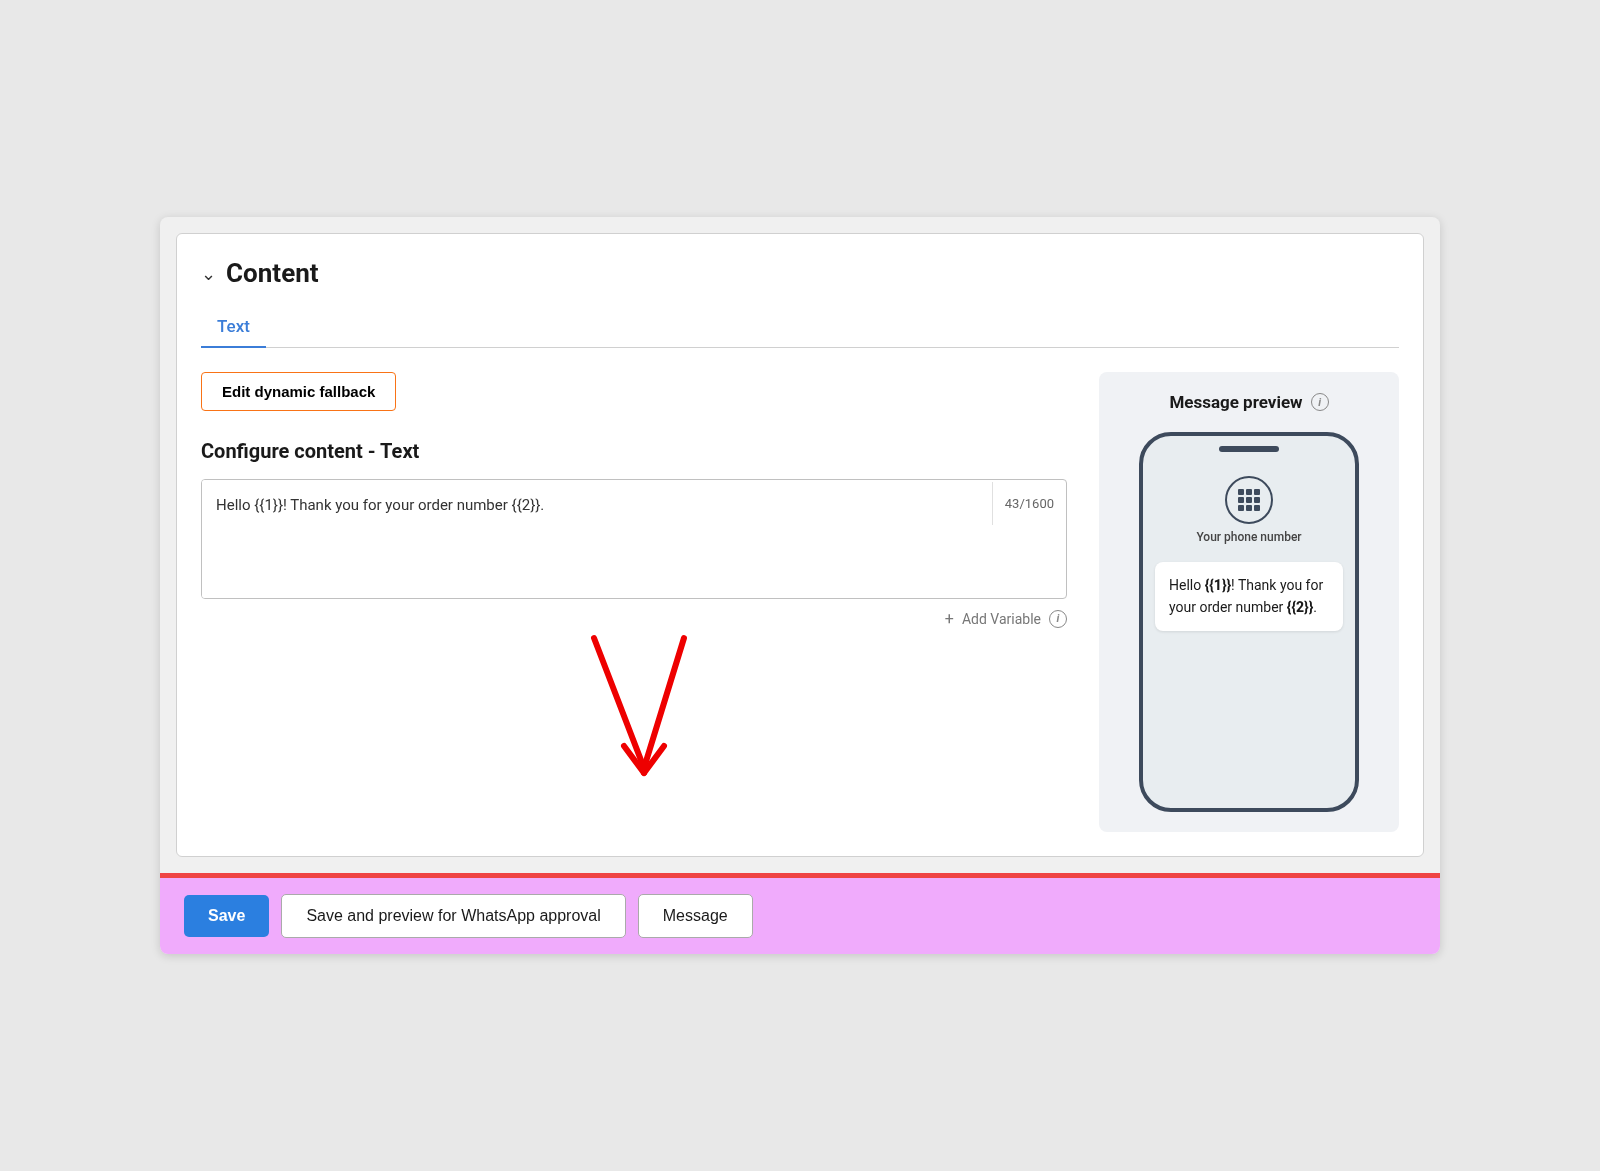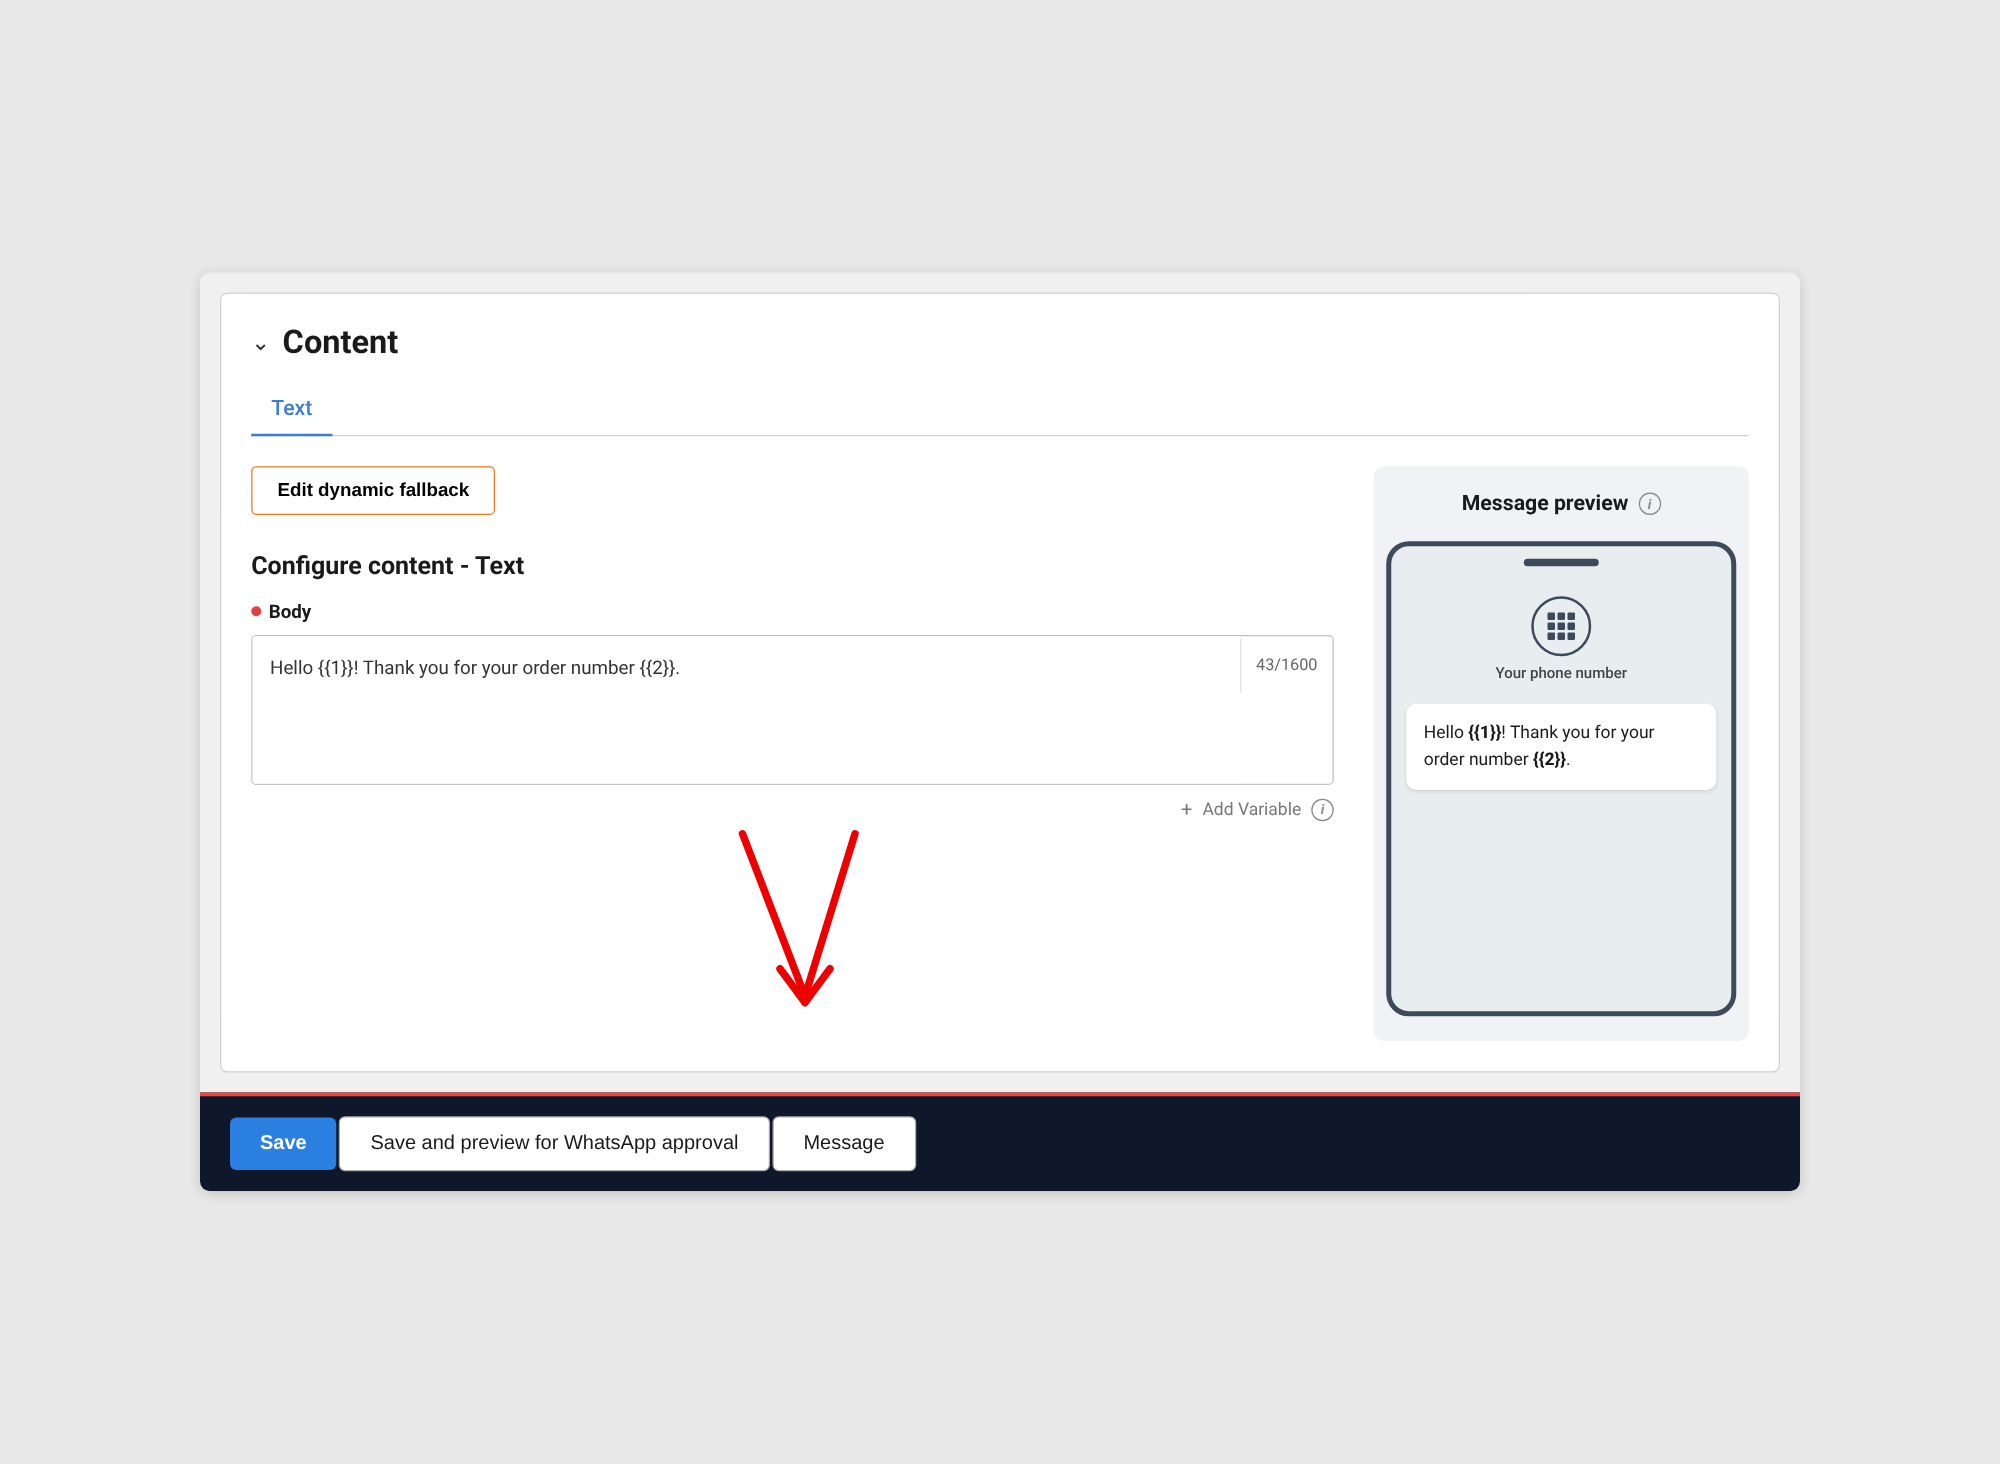--- a/index.html
+++ b/index.html
@@ -164,24 +164,24 @@
     .preview-header {
       font-size: 17px;
       font-weight: 700;
       color: #1a1a1a;
       display: flex;
       align-items: center;
       gap: 8px;
       margin-bottom: 20px;
     }
     .phone-frame {
-      width: 280px;
+      width: 220px;
       min-height: 380px;
       border: 4px solid #3d4a5c;
-      border-radius: 18px;
+      border-radius: 32px;
       background: #e8edf0;
       padding: 20px 12px 20px 12px;
       display: flex;
       flex-direction: column;
       align-items: center;
       position: relative;
     }
     .phone-notch {
       width: 60px;
       height: 6px;
@@ -236,26 +236,26 @@
       margin-bottom: -10px;
     }
     .red-arrow {
       position: absolute;
       bottom: 0;
       left: 50%;
       transform: translateX(-50%);
     }
     
     .bottom-bar {
-      background: #0f172a;
-      border-top: 3px solid #ef4444;
+      background: #f0abfc;
+      border-top: 5px solid #ef4444;
       padding: 16px 24px;
       display: flex;
       align-items: center;
-      gap: 2px;
+      gap: 12px;
     }
     .btn-save {
       background: #2B7FE0;
       color: #fff;
       border: none;
       border-radius: 5px;
       padding: 12px 24px;
       font-size: 16px;
       font-weight: 600;
       cursor: pointer;
@@ -311,24 +311,20 @@
       </div>
     </div>
 
     <div class="content-body">
 
       <div class="left-panel">
         <button class="edit-btn">Edit dynamic fallback</button>
 
         <div class="configure-title">Configure content - Text</div>
 
-        <div class="field-label">
-          <span class="required-dot"></span>
-          <span>Body</span>
-        </div>
 
         <div class="body-textarea-wrapper">
           <textarea class="body-textarea" style="">Hello {{1}}! Thank you for your order number {{2}}.</textarea>
           <div class="char-count">43/1600</div>
         </div>
 
         <div class="add-variable-row">
           <span class="plus">+</span>
           <span>Add Variable</span>
           <span class="info-icon">i</span>

